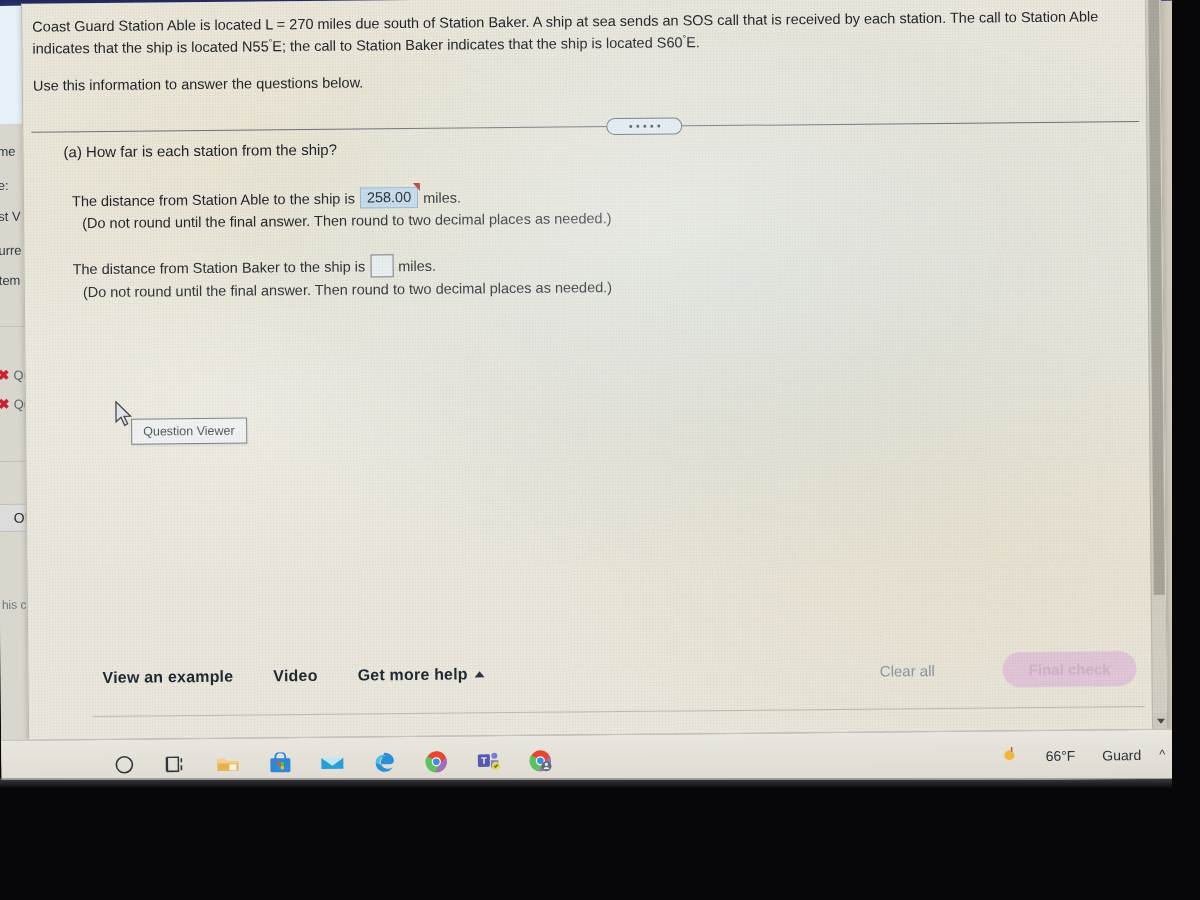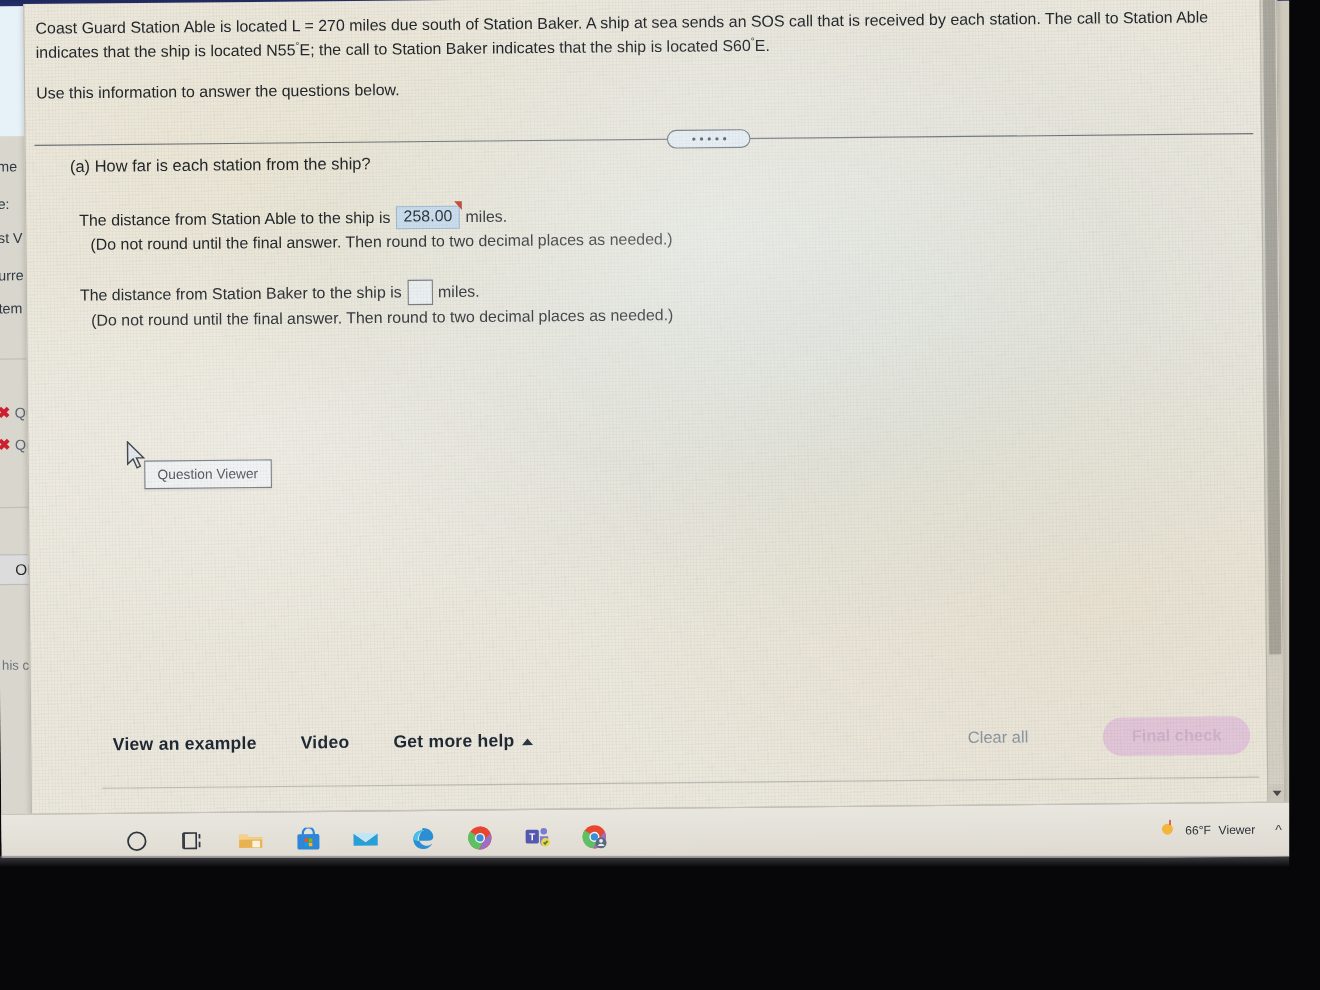--- a/index.html
+++ b/index.html
@@ -299,21 +299,21 @@
     position: relative;
   }
   .tb-ico svg { display:block; }
   .tb-active::after {
     content:''; position:absolute; bottom:-11px; left:-4px;
     width:34px; height:3px; background:#2c8ad6; border-radius:2px;
   }
   .tb-spacer { flex:1; }
   .tb-right { display:flex; align-items:center; gap:12px; padding-right:4px; }
   .weather { display:flex; align-items:center; gap:7px; }
-  .weather-text { font-size:11px; color:#2c3238; }
+  .weather-text { font-size:14px; color:#2c3238;margin-left:20px; }
   .tray-chevron {
     font-size:13px; color:#40464c; padding:0 6px;
   }
   .tray-extra { width:16px; height:16px; }
 
   
   .bezel {
     position: absolute;
     left: 0; bottom: 0;
     width: 1200px; height: 120px;
@@ -524,21 +524,21 @@
 
       <div class="tb-right">
         <div class="weather">
           <span>
             <svg width="18" height="18" viewBox="0 0 18 18">
               <circle cx="9" cy="10" r="5" fill="#f2b63c"></circle>
               <rect x="10.6" y="1.5" width="1.6" height="5" rx="0.7" fill="#d8533a"></rect>
             </svg>
           </span>
           <span class="weather-text">66°F</span>
-          <span class="weather-text">Viewer</span>
+          <span class="weather-text">Guard</span>
         </div>
         <span class="tray-chevron">^</span>
         <span class="tray-extra">
           <svg width="16" height="16" viewBox="0 0 16 16">
             <circle cx="8" cy="8" r="6" fill="none" stroke="#5a6068" stroke-width="1.4"></circle>
           </svg>
         </span>
       </div>
     </div>
 

